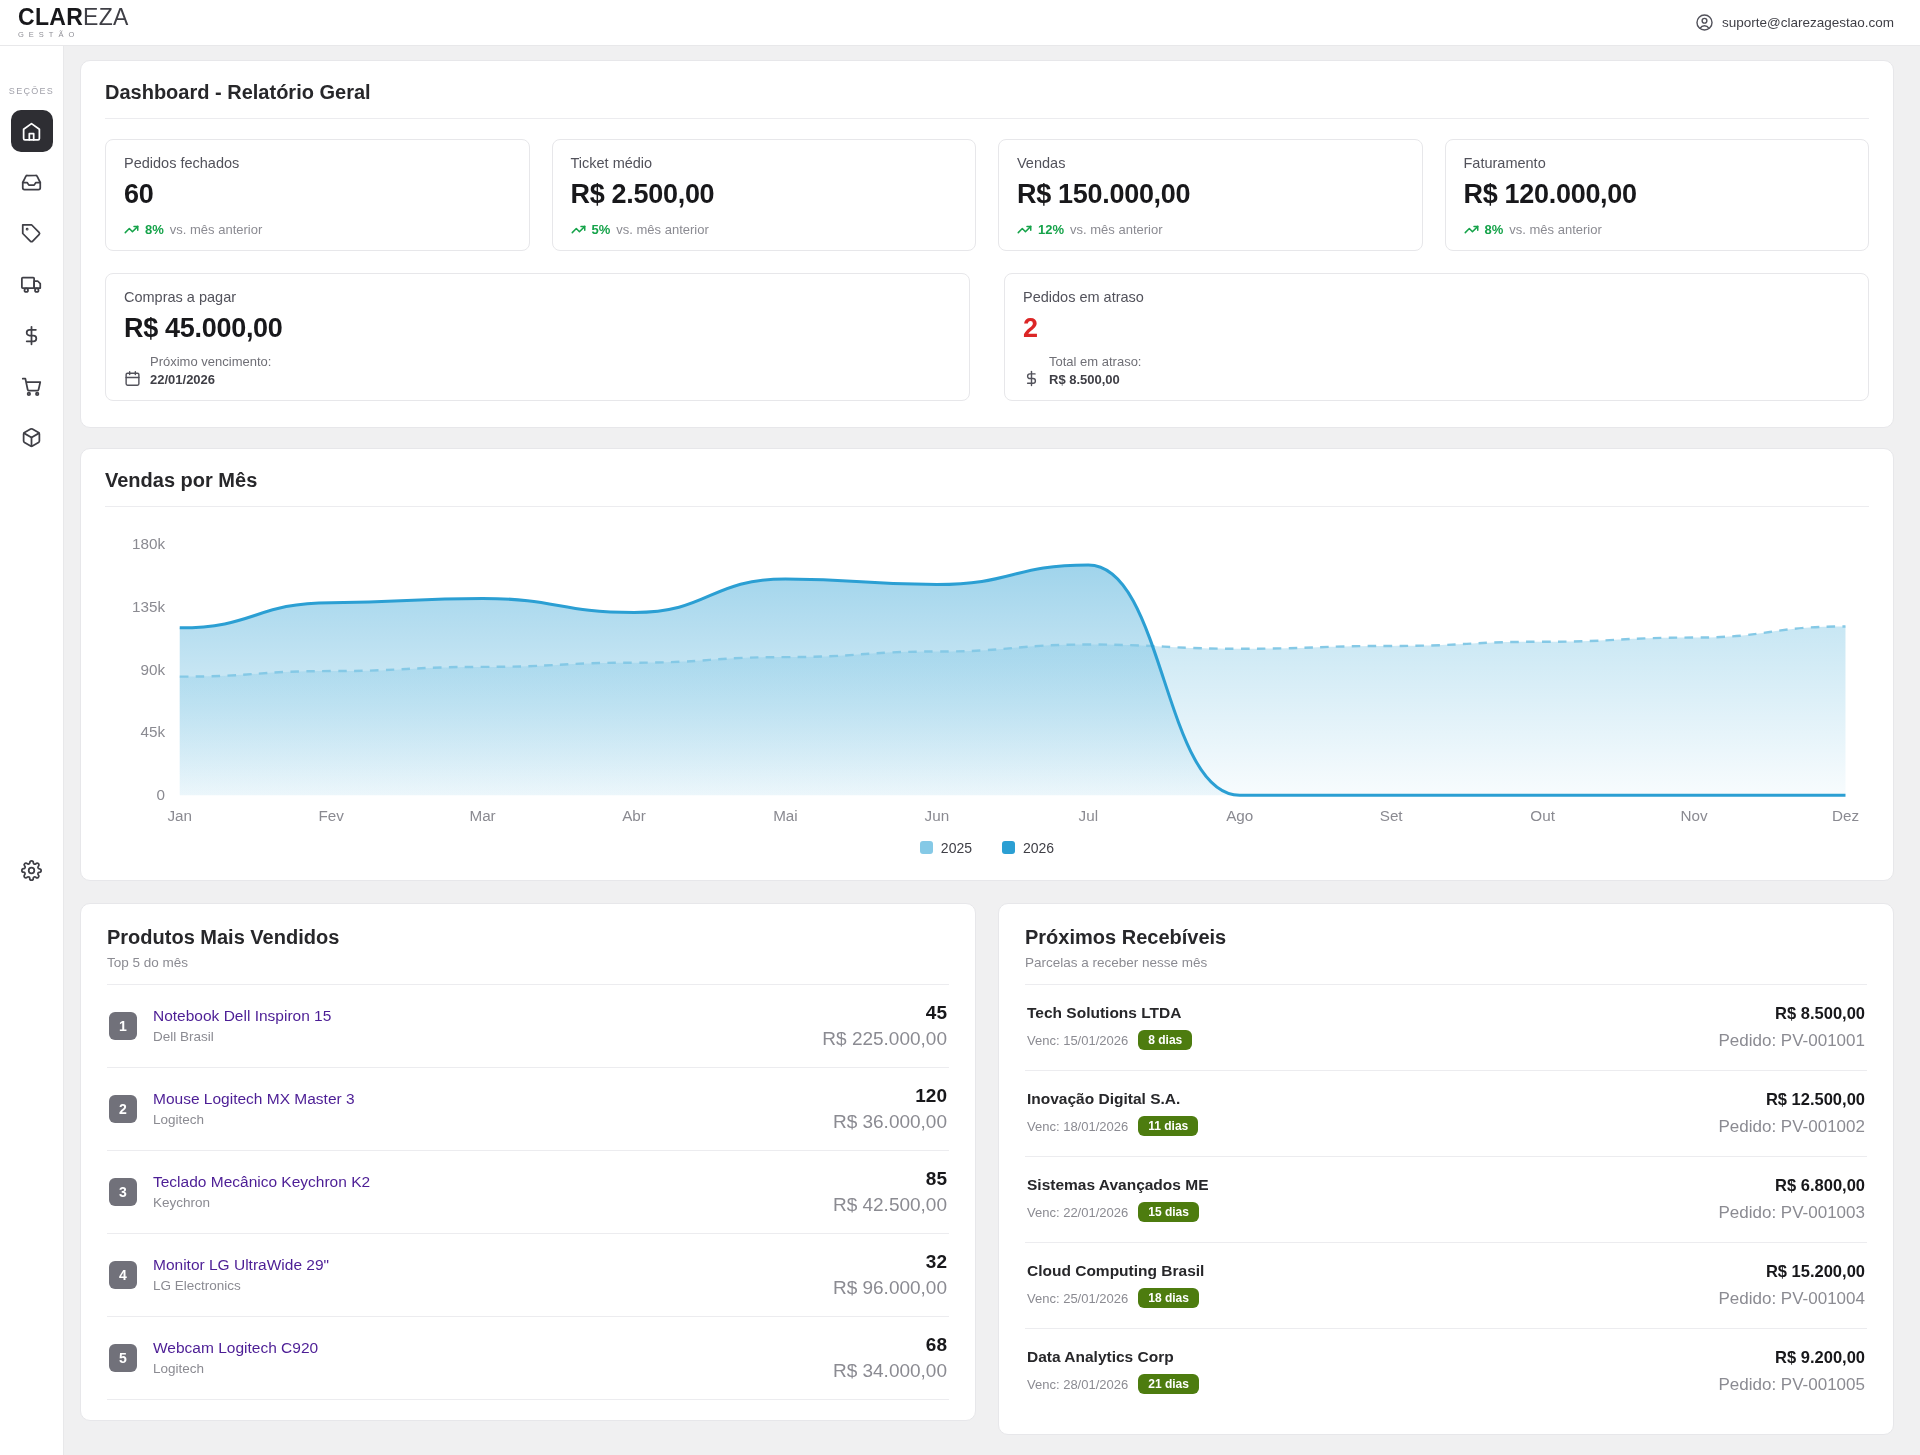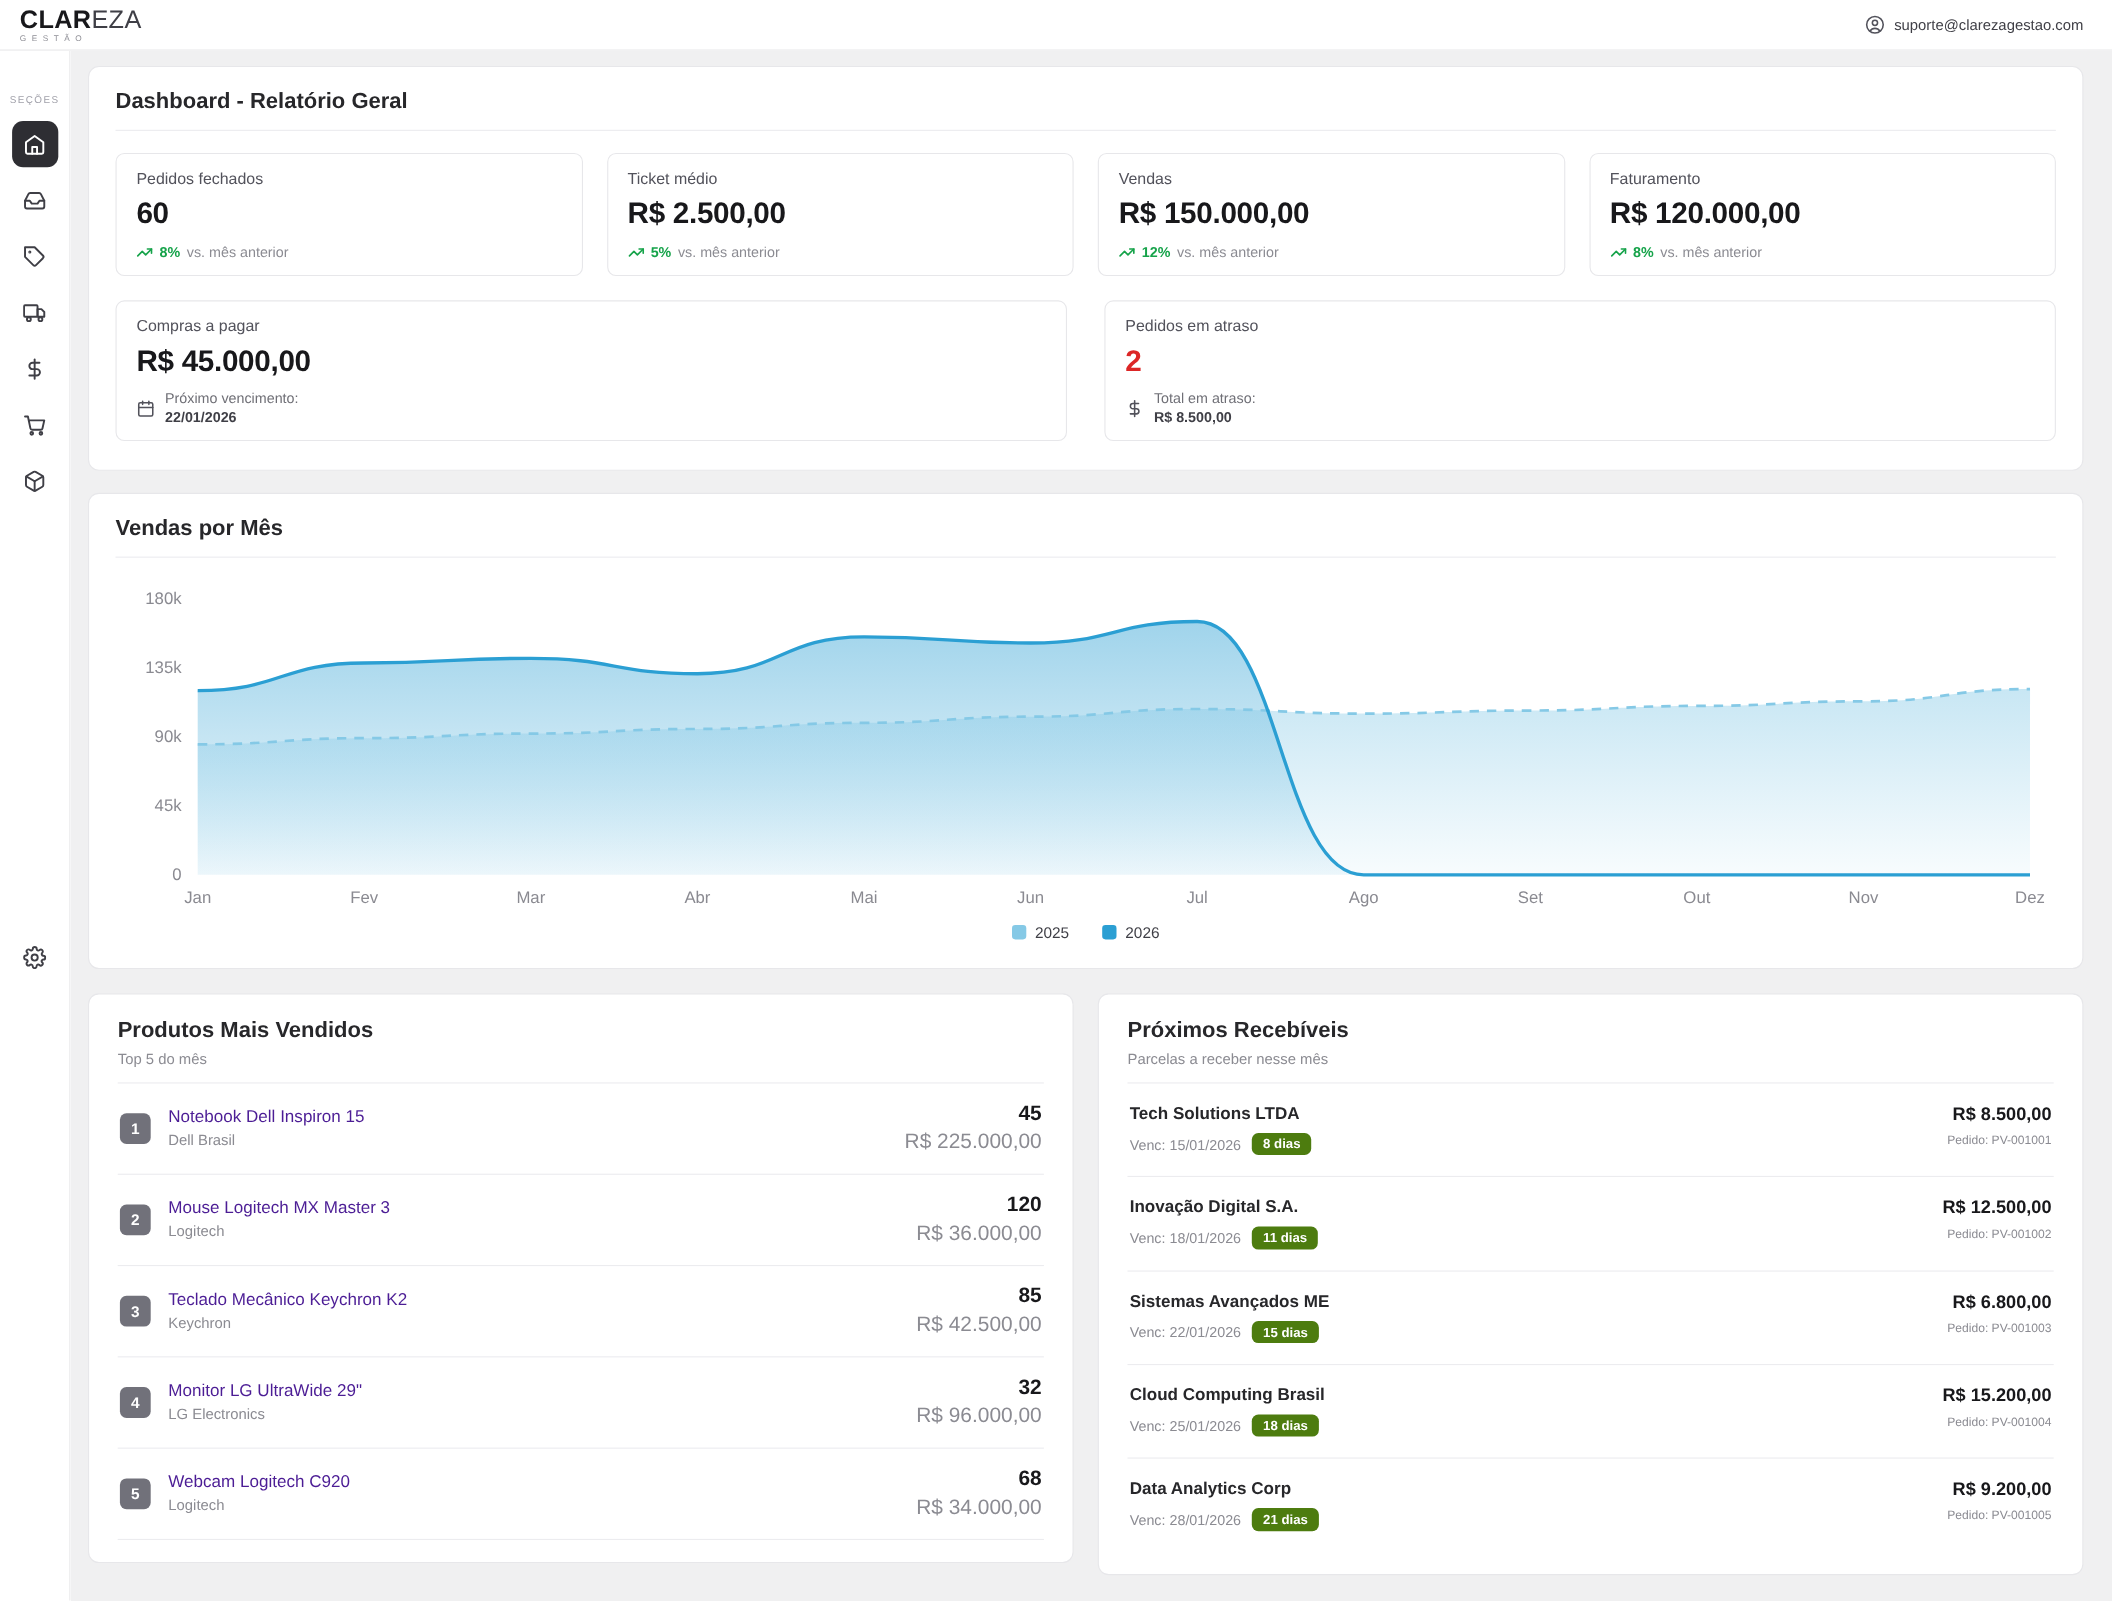--- a/index.html
+++ b/index.html
@@ -38,21 +38,21 @@
   .kpi-card{border:1px solid #e7e7ea;border-radius:8px;padding:15px 18px 13px;background:#fff}
   .kpi-label{font-size:14.5px;color:#52525b}
   .kpi-value{font-size:27px;font-weight:700;margin:8px 0 12px;letter-spacing:-.3px;color:#18181b}
   .kpi-value.danger{color:#dc2626}
   .kpi-trend{display:flex;align-items:center;gap:6px;font-size:13px}
   .trend-icon{width:15px;height:15px;color:#16a34a;flex:none}
   .trend-pct{color:#16a34a;font-weight:700}
   .trend-note{color:#8b8b92}
   .wide-grid{display:grid;grid-template-columns:1fr 1fr;gap:34px;margin-top:22px}
   .kpi-card.wide .kpi-value{margin-bottom:10px}
-  .note-row{display:flex;align-items:center;gap:9px}
+  .note-row{display:flex;align-items:flex-end;gap:9px}
   .note-icon{width:17px;height:17px;color:#52525b;margin-top:2px;flex:none}
   .note-label{font-size:13px;color:#6f6f76}
   .note-value{font-size:13px;color:#3f3f46;font-weight:700;margin-top:3px}
 
   
   .chart-card{margin-top:20px;padding:20px 24px 12px}
   .section-title{font-size:20px;font-weight:700;color:#27272a}
   .chart-wrap{padding:20px 4px 0}
   #sales-chart{width:100%;height:auto}
   #sales-chart text{font-family:"Liberation Sans",sans-serif;font-size:12.5px;fill:#8a8a91}
@@ -74,21 +74,21 @@
   .product-qty{font-size:19px;font-weight:700;color:#18181b}
   .product-total{font-size:19px;color:#8b8b92;margin-top:4px}
 
   .receivable-row{display:flex;justify-content:space-between;align-items:flex-start;padding:19px 2px;border-bottom:1px solid #ececef}
   .receivable-row:last-child{border-bottom:none}
   .receivable-client{font-size:15.5px;font-weight:700;color:#27272a}
   .receivable-meta{display:flex;align-items:center;gap:10px;margin-top:8px;font-size:13px;color:#8b8b92}
   .days-badge{background:#4d7c0f;color:#fff;font-size:12px;font-weight:600;padding:3px 10px;border-radius:6px;line-height:1.2}
   .receivable-right{text-align:right}
   .receivable-amount{font-size:16.5px;font-weight:700;color:#18181b}
-  .receivable-order{font-size:11px;color:#8b8b92;margin-top:8px}
+  .receivable-order{font-size:17px;color:#8b8b92;margin-top:8px}
 </style>
 </head>
 <body>
 
 <header class="topbar">
   <div class="logo">
     <div class="logo-row"><span class="logo-bold">CLAR</span><span class="logo-light">EZA</span></div>
     <div class="logo-sub">GESTÃO</div>
   </div>
   <div class="user-chip">

